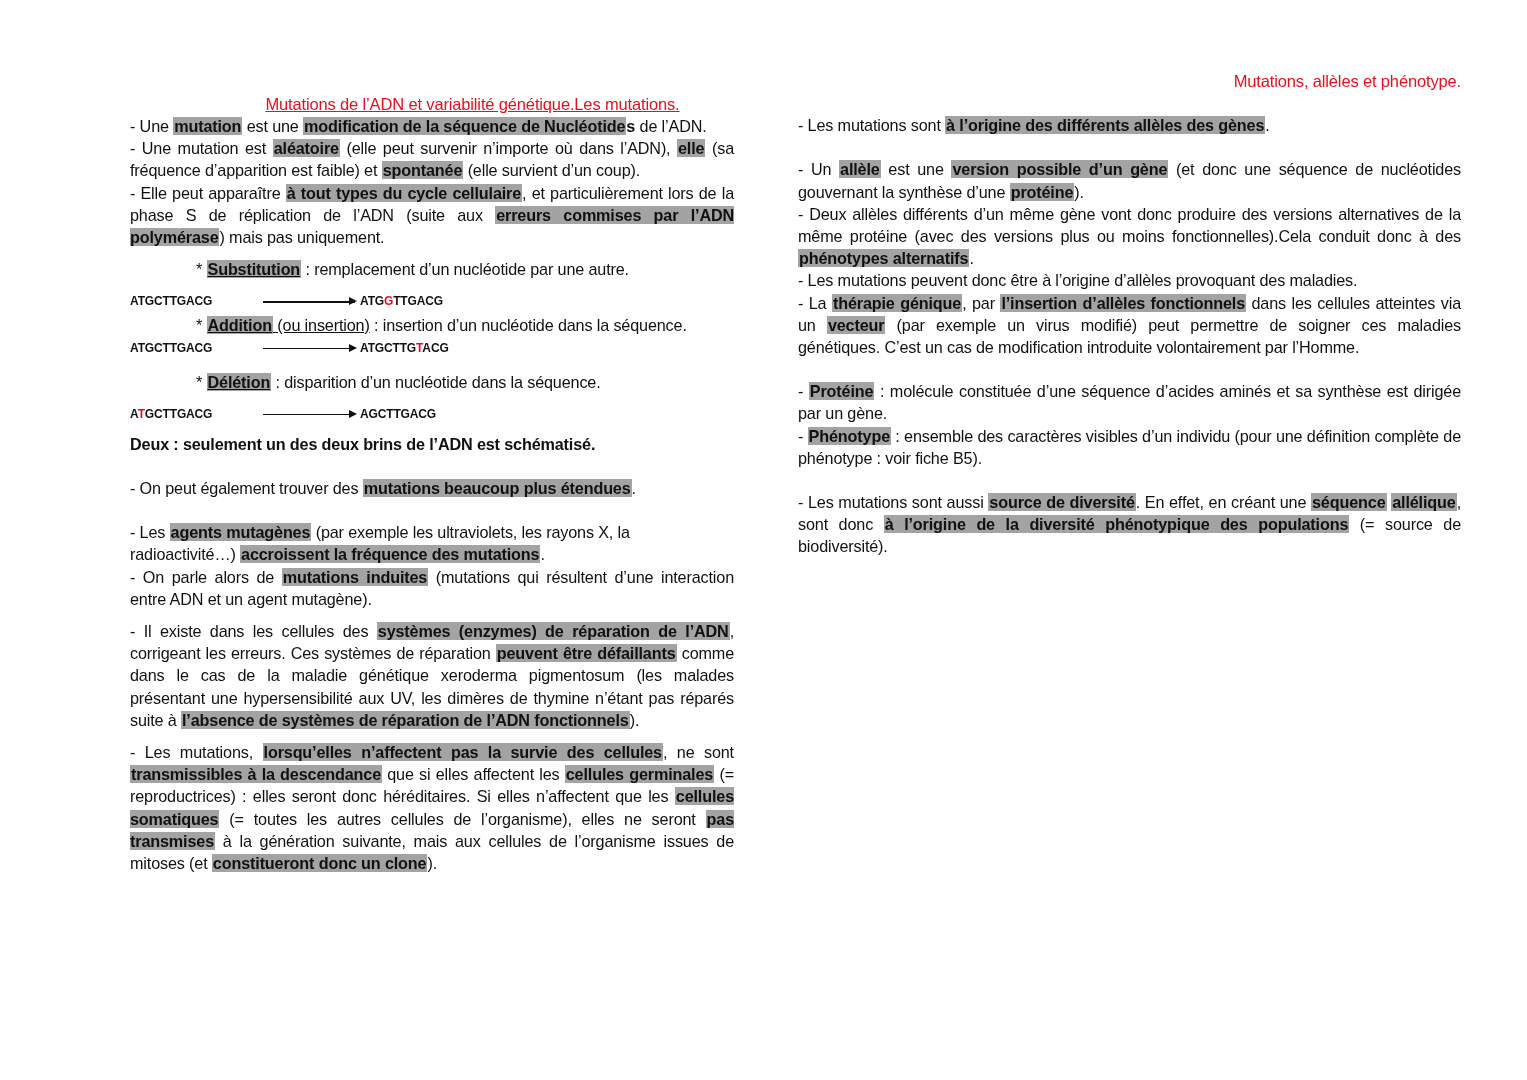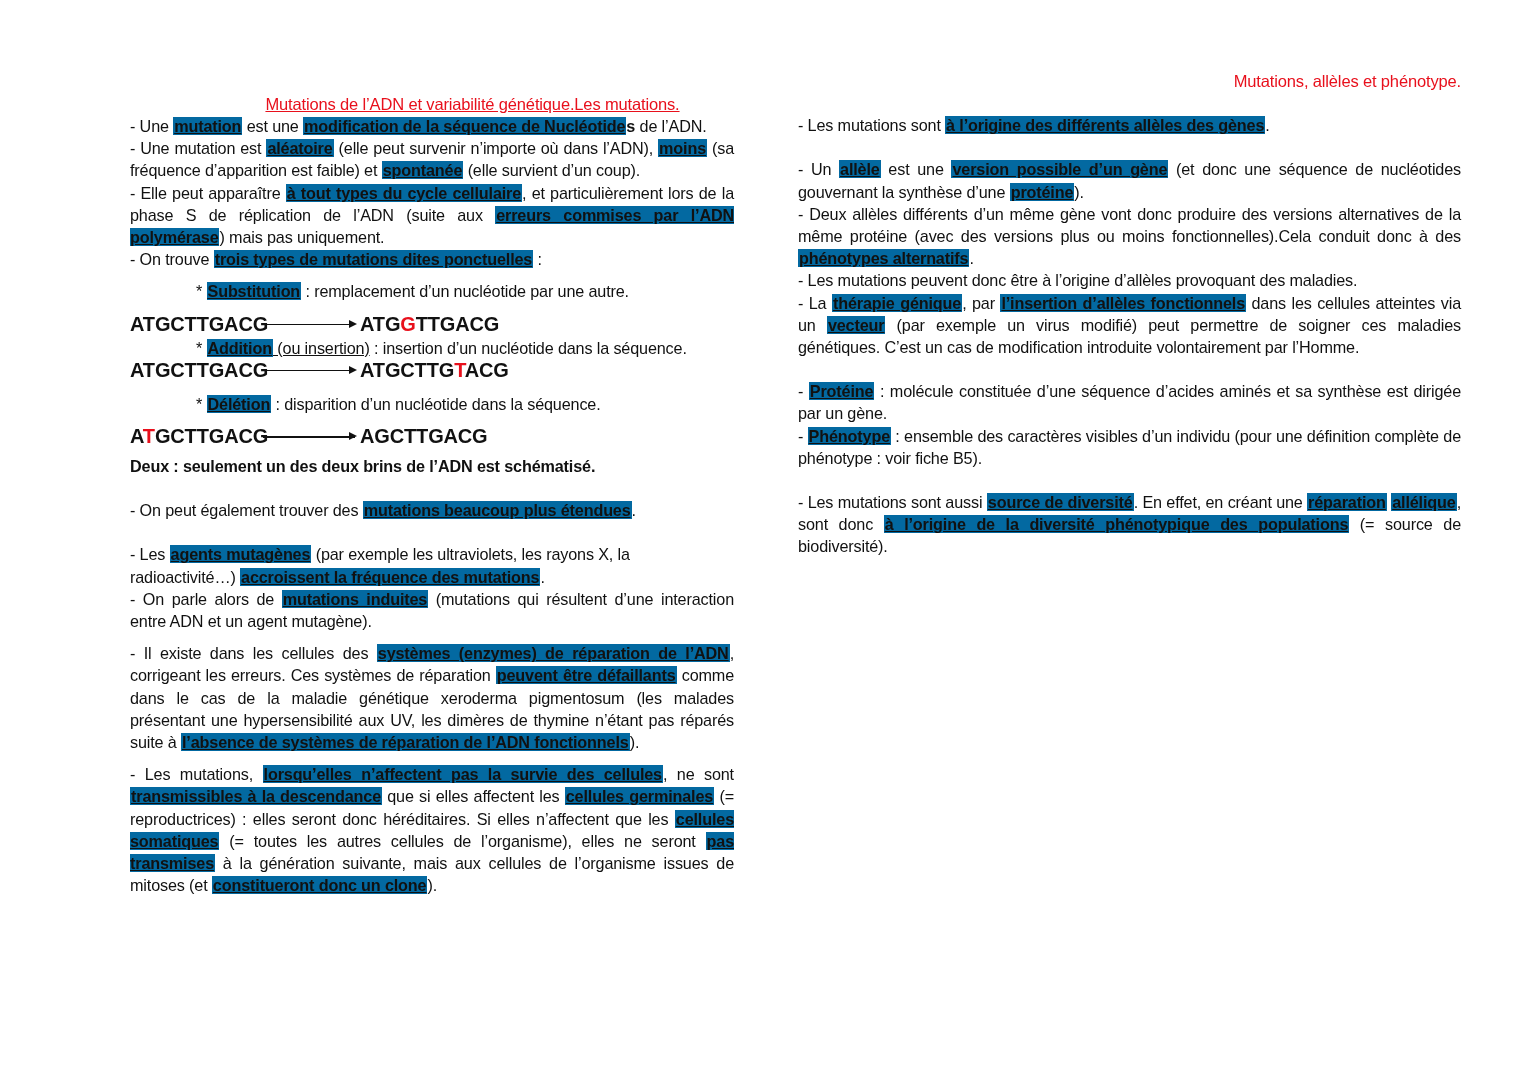--- a/index.html
+++ b/index.html
@@ -12,42 +12,41 @@
   .col-left { left: 130px; top: 93px; width: 604px; }
   .col-right { left: 798px; top: 70px; width: 663px; }
   .title { color: #e8101c; font-weight: normal; font-size: 16.5px; text-align: center; }
   .col-left .title { text-align: center; padding-left: 81px; line-height: 22px; text-decoration: underline; }
   .col-right .title { padding-left: 0; margin-bottom: 22px; text-align: right; }
   .para { text-align: justify; margin: 0; }
   .para.left { text-align: left; }
   .gap { height: 22px; }
   .gap-s { height: 10px; }
   .gap-xs { height: 6px; }
-  mark.hl { background: #0369a1; color: #111; font-weight: bold; padding: 0 1px; text-decoration: underline; }
+  mark.hl { background: #a3a3a3; color: #111; font-weight: bold; padding: 0 1px; }
   b.bold { font-weight: bold; }
   u.ul { text-decoration: underline; }
   .sub-item { padding-left: 66px; }
-  .seq-row { position: relative; height: 24px; font-weight: bold; font-size: 20px; }
+  .seq-row { position: relative; height: 24px; font-weight: bold; font-size: 12px; }
   .seq-from { position: absolute; left: 0; top: 0; }
   .seq-arrow { position: absolute; left: 133px; top: 11px; width: 92px; height: 1.5px; background: #111; }
   .seq-arrow::after { content: ""; position: absolute; right: -2px; top: -4px; border-left: 8px solid #111; border-top: 4.5px solid transparent; border-bottom: 4.5px solid transparent; }
   .seq-to { position: absolute; left: 230px; top: 0; text-align: right; }
   .red { color: #e8101c; }
   .note { font-weight: bold; }
 </style>
 </head>
 <body>
 
 <div class="col col-left">
   <div class="title">Mutations de l’ADN et variabilité génétique.Les mutations.</div>
   <div>
       <p class="para"><span>- Une </span><mark class="hl">mutation</mark><span> est une </span><mark class="hl">modification de la séquence de Nucléotide</mark><b class="bold">s</b><span> de l’ADN.</span></p>
-      <p class="para"><span>- Une mutation est </span><mark class="hl">aléatoire</mark><span> (elle peut survenir n’importe où dans l’ADN), </span><mark class="hl">moins</mark><span> (sa fréquence d’apparition est faible) et </span><mark class="hl">spontanée</mark><span> (elle survient d’un coup).</span></p>
+      <p class="para"><span>- Une mutation est </span><mark class="hl">aléatoire</mark><span> (elle peut survenir n’importe où dans l’ADN), </span><mark class="hl">elle</mark><span> (sa fréquence d’apparition est faible) et </span><mark class="hl">spontanée</mark><span> (elle survient d’un coup).</span></p>
       <p class="para"><span>- Elle peut apparaître </span><mark class="hl">à tout types du cycle cellulaire</mark><span>, et particulièrement lors de la phase S de réplication de l’ADN (suite aux </span><mark class="hl">erreurs commises par l’ADN polymérase</mark><span>) mais pas uniquement.</span></p>
-      <p class="para"><span>- On trouve </span><mark class="hl">trois types de mutations dites ponctuelles</mark><span> :</span></p>
     </div>
   <div>
       <div class="gap-s"></div>
       <div class="sub-item">* <u class="ul"><mark class="hl">Substitution</mark></u><span> : remplacement d’un nucléotide par une autre.</span></div>
       <div class="gap-s"></div>
       <div class="seq-row">
         <span class="seq-from"><span>ATGCTTGACG</span></span>
         <span class="seq-arrow"></span>
         <span class="seq-to"><span>ATG</span><span class="red">G</span><span>TTGACG</span></span>
       </div>
@@ -87,15 +86,15 @@
       <p class="para"><span>- Les mutations sont </span><mark class="hl">à l’origine des différents allèles des gènes</mark><span>.</span></p>
       <div class="gap"></div>
       <p class="para"><span>- Un </span><mark class="hl">allèle</mark><span> est une </span><mark class="hl">version possible d’un gène</mark><span> (et donc une séquence de nucléotides gouvernant la synthèse d’une </span><mark class="hl">protéine</mark><span>).</span></p>
       <p class="para"><span>-  Deux allèles différents d’un même gène vont donc produire des versions alternatives de la même protéine (avec des versions plus ou moins fonctionnelles).Cela conduit donc à des </span><mark class="hl">phénotypes alternatifs</mark><span>.</span></p>
       <p class="para"><span>- Les mutations peuvent donc être à l’origine d’allèles provoquant des maladies.</span></p>
       <p class="para"><span>-  La </span><mark class="hl">thérapie génique</mark><span>, par </span><mark class="hl">l’insertion d’allèles fonctionnels</mark><span> dans les cellules atteintes via un </span><mark class="hl">vecteur</mark><span> (par exemple un virus modifié) peut permettre de soigner ces maladies génétiques. C’est un cas de modification introduite volontairement par l’Homme.</span></p>
       <div class="gap"></div>
       <p class="para"><span>- </span><mark class="hl">Protéine</mark><span> : molécule constituée d’une séquence d’acides aminés et sa synthèse est dirigée par un gène.</span></p>
       <p class="para"><span>- </span><mark class="hl">Phénotype</mark><span> : ensemble des caractères visibles d’un individu (pour une définition complète de phénotype : voir fiche B5).</span></p>
       <div class="gap"></div>
-      <p class="para"><span>- Les mutations sont aussi </span><mark class="hl">source de diversité</mark><span>. En effet, en créant une </span><mark class="hl">réparation</mark><span> </span><mark class="hl">allélique</mark><span>, sont donc </span><mark class="hl">à l’origine de la diversité phénotypique des populations</mark><span> (= source de biodiversité).</span></p>
+      <p class="para"><span>- Les mutations sont aussi </span><mark class="hl">source de diversité</mark><span>. En effet, en créant une </span><mark class="hl">séquence</mark><span> </span><mark class="hl">allélique</mark><span>, sont donc </span><mark class="hl">à l’origine de la diversité phénotypique des populations</mark><span> (= source de biodiversité).</span></p>
     </div>
 </div>
 
 </body></html>

